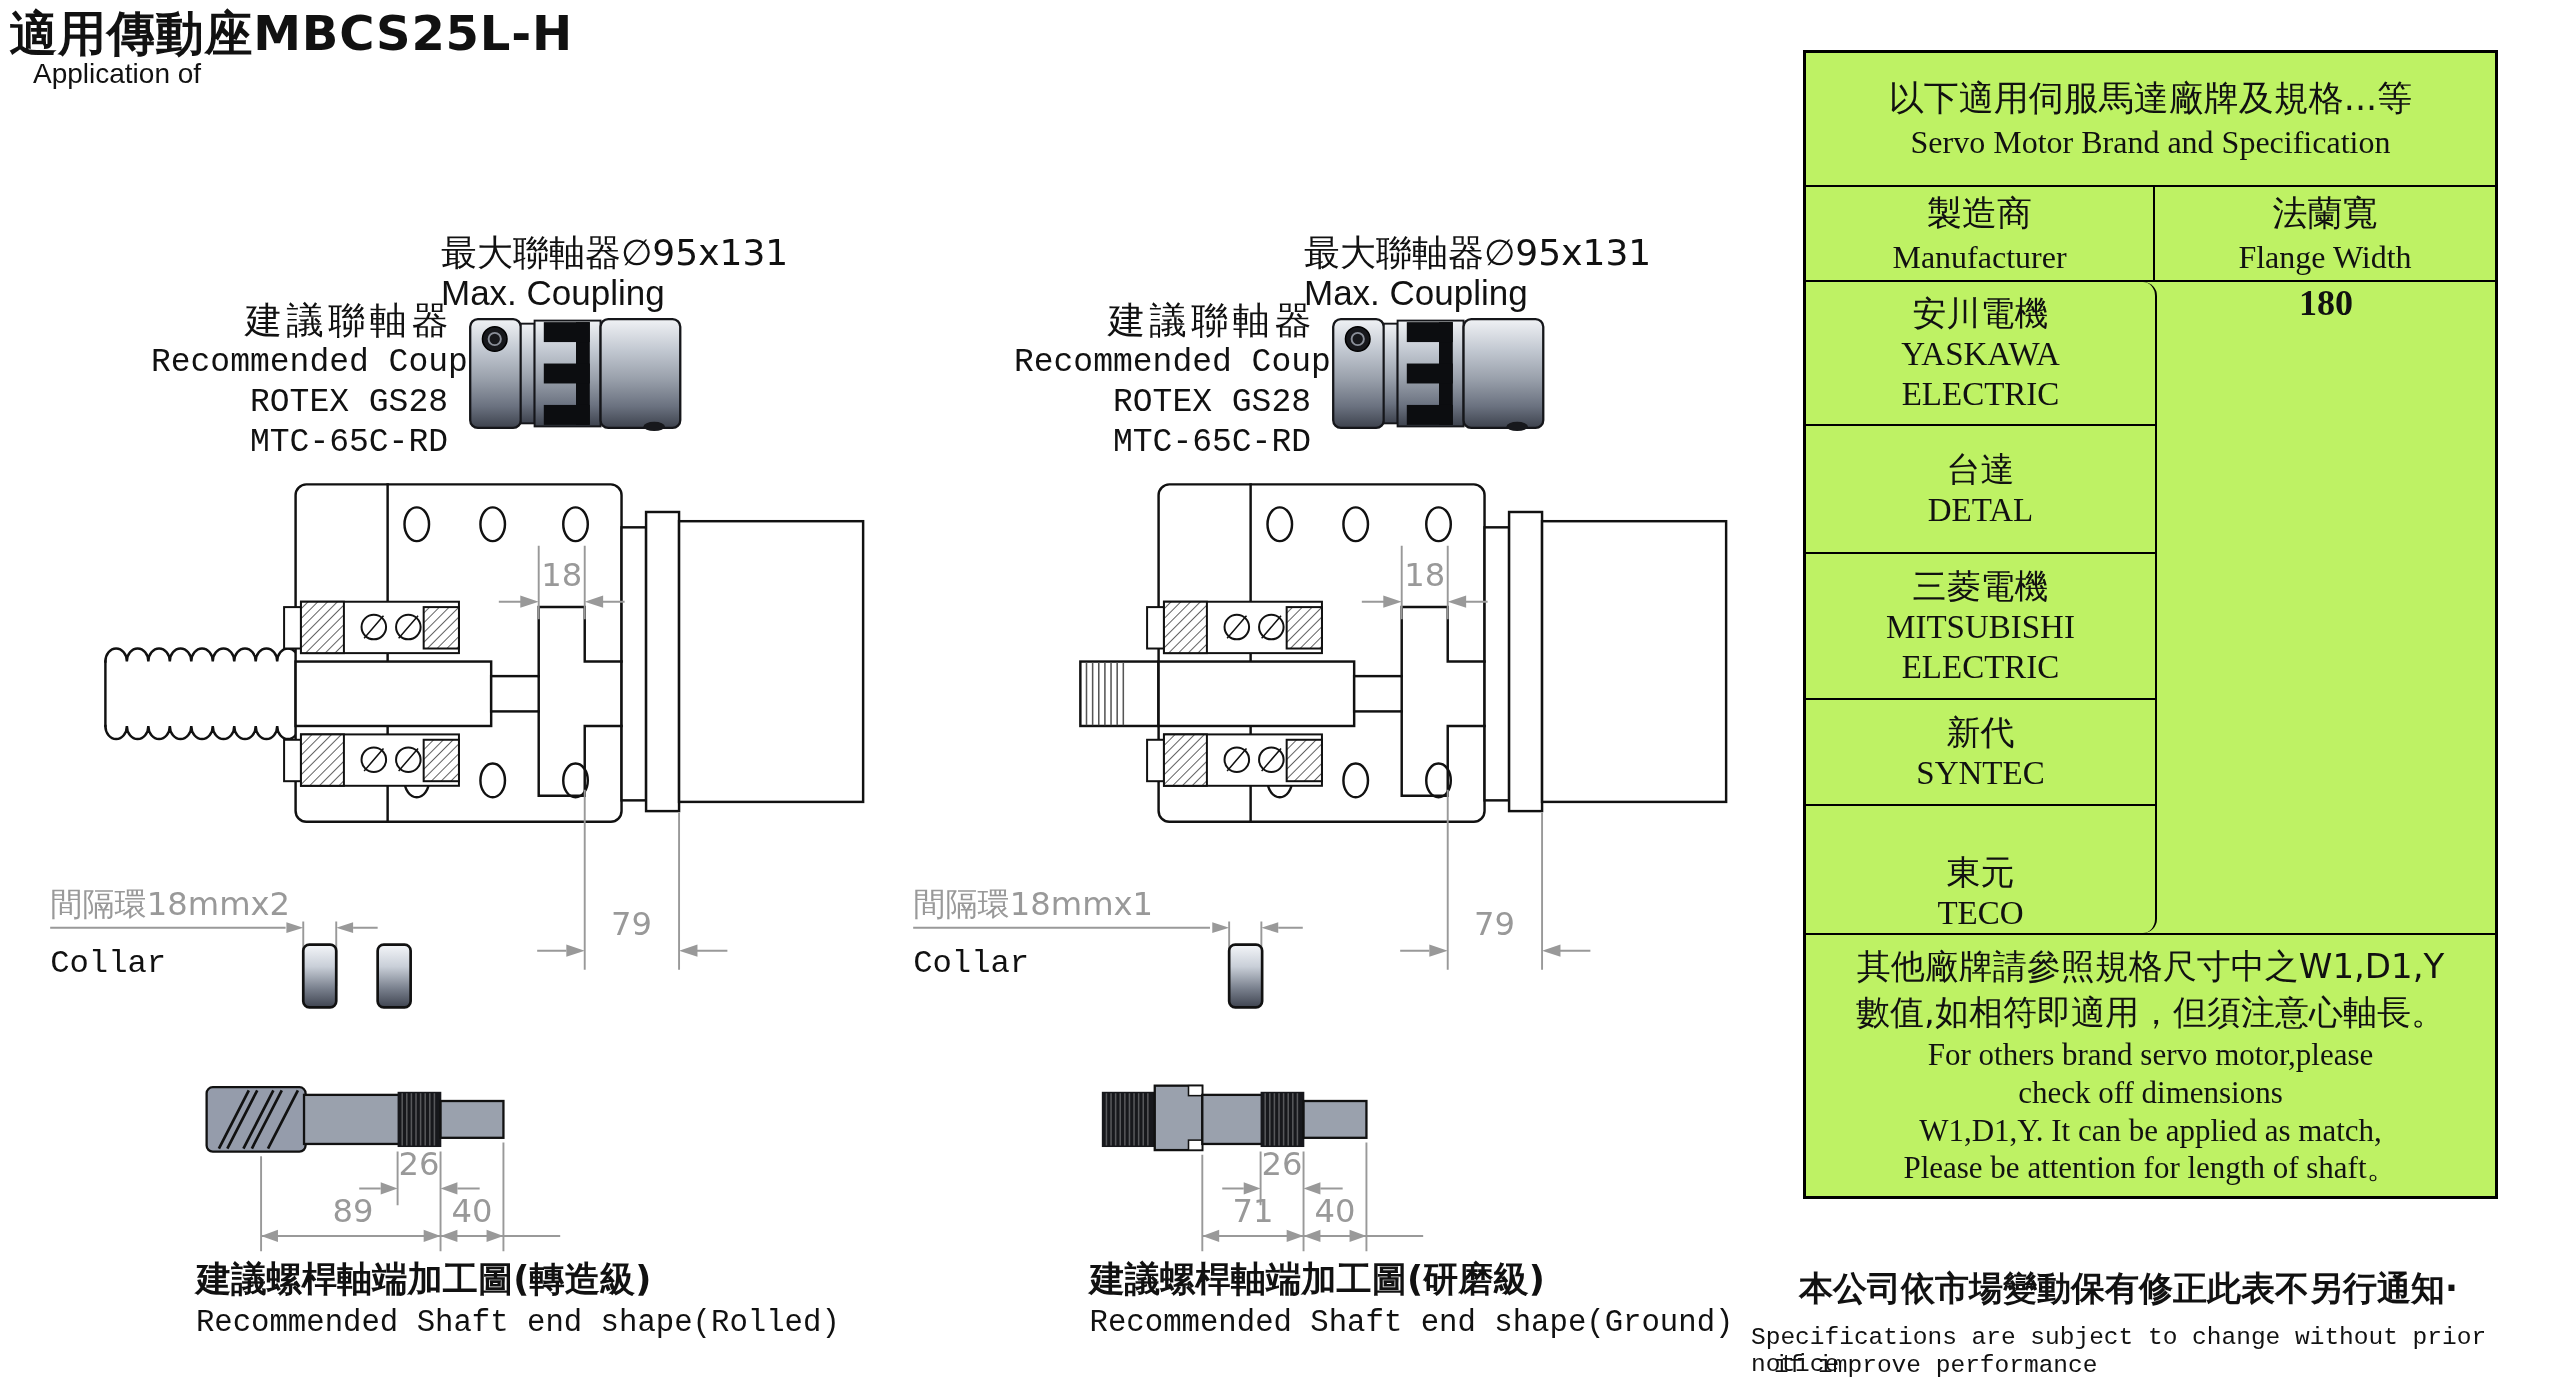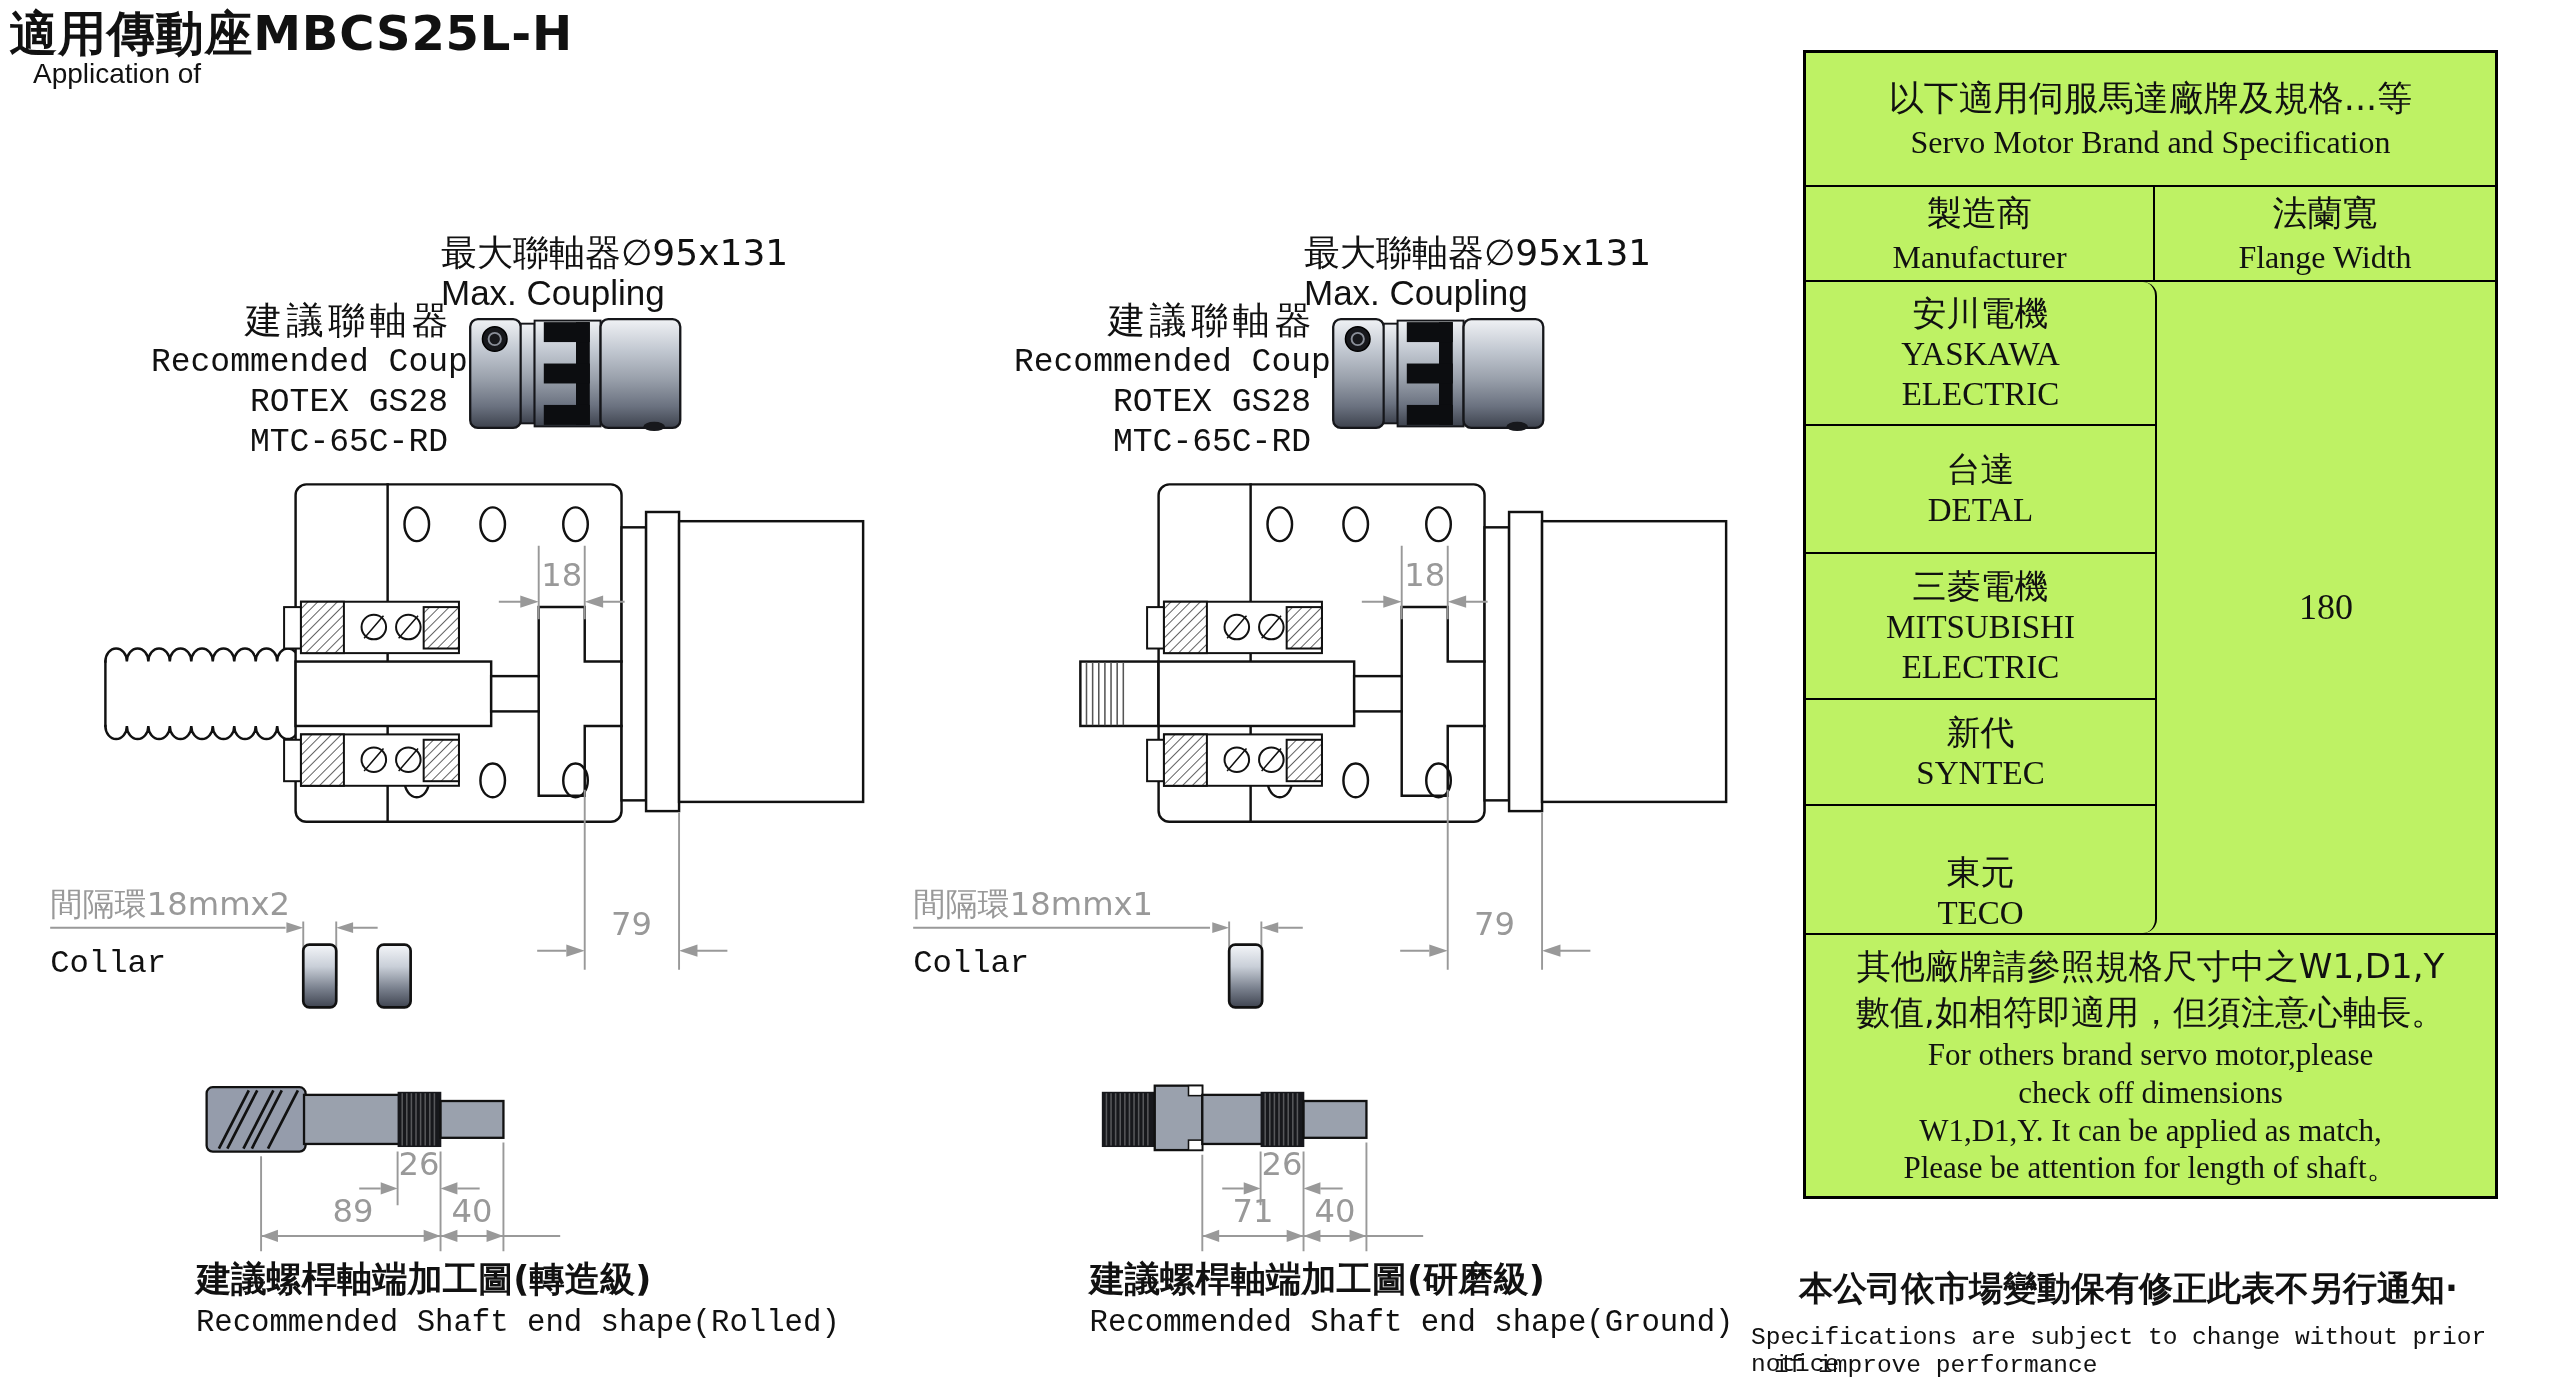--- a/index.html
+++ b/index.html
@@ -35,21 +35,21 @@
   .t-cell{display:flex;flex-direction:column;justify-content:center;align-items:center;text-align:center;box-sizing:border-box;}
   .t-header{height:144px;border-bottom:2.3px solid #000;}
   .t-sub{height:100px;border-bottom:2.3px solid #000;display:flex;}
   .t-sub .t-cell{height:100%;}
   .t-sub .c1{width:349px;border-right:2.3px solid #000;}
   .t-sub .c2{flex:1;}
   .t-body{flex:1;display:flex;border-bottom:2.3px solid #000;}
   .t-mcol{width:349px;border-right:2.3px solid #000;display:flex;flex-direction:column;border-radius:14px;}
   .t-mcol .t-cell{border-bottom:2.3px solid #000;}
   .t-mcol .t-cell:last-child{border-bottom:none;flex:1;margin-top:44px;}
-  .t-fcol{flex:1;display:flex;align-items:center;justify-content:center;}
+  .t-fcol{flex:1;display:flex;justify-content:center;font-weight:bold;}
   .t-note{height:281px;}
   .tz{font-size:35px;line-height:1.35;}
   .te{font-family:"Liberation Serif",serif;font-size:32px;line-height:1.25;}
   .m-zh{font-size:34px;line-height:1.3;}
   .m-en{font-family:"Liberation Serif",serif;font-size:33px;line-height:1.2;}
   .flange-val{font-family:"Liberation Serif",serif;font-size:36px;}
   .note-zh{font-size:34px;line-height:1.35;}
   .note-en{font-family:"Liberation Serif",serif;font-size:31px;line-height:1.22;}
   .h-y1{height:144px;}.h-y2{height:128px;}.h-y3{height:146px;}.h-y4{height:106px;}
 

